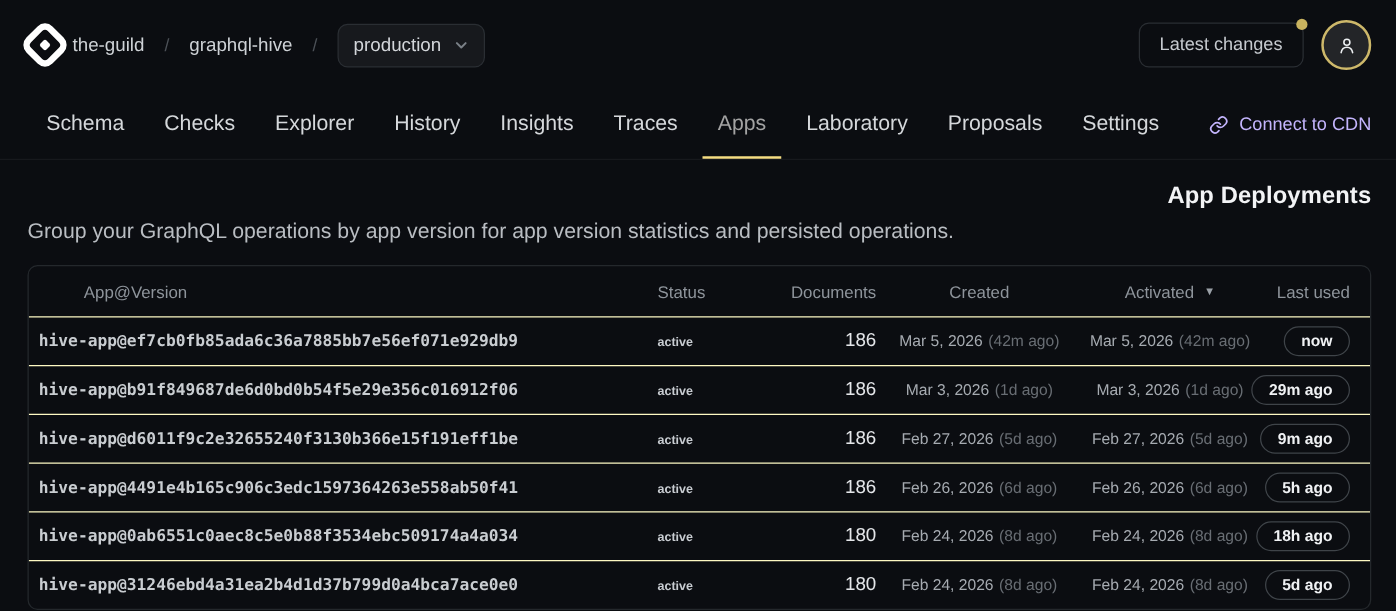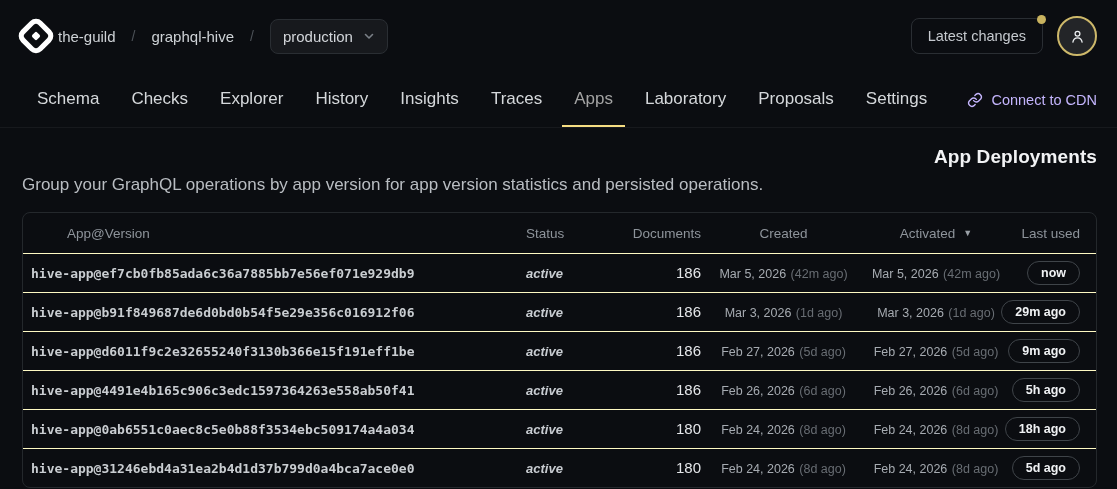--- a/index.html
+++ b/index.html
@@ -126,21 +126,21 @@
 
   .th-sort { display: inline-flex; align-items: center; gap: 8px; cursor: pointer; }
   .sort-caret { font-size: 9px; color: #9aa0a7; }
 
   .app-version {
     font-family: "DejaVu Sans Mono", "Liberation Mono", monospace;
     font-size: 13px;
     font-weight: 700;
     color: #c9cdd1;
   }
-  .status-text { font-size: 13px; font-weight: 700; color: #c8ccd1; font-style: italic; }
+  .status-text { font-size: 10px; font-weight: 700; color: #c8ccd1; }
   .docs-num { font-size: 15px; color: #e4e6e9; }
   .date-text { font-size: 12.5px; color: #a6abb1; }
   .date-ago { font-size: 12.5px; color: #686d73; }
   .last-badge {
     display: inline-block;
     border: 1px solid #3f4449;
     border-radius: 999px;
     padding: 4px 13px;
     font-size: 12.5px;
     font-weight: 700;

